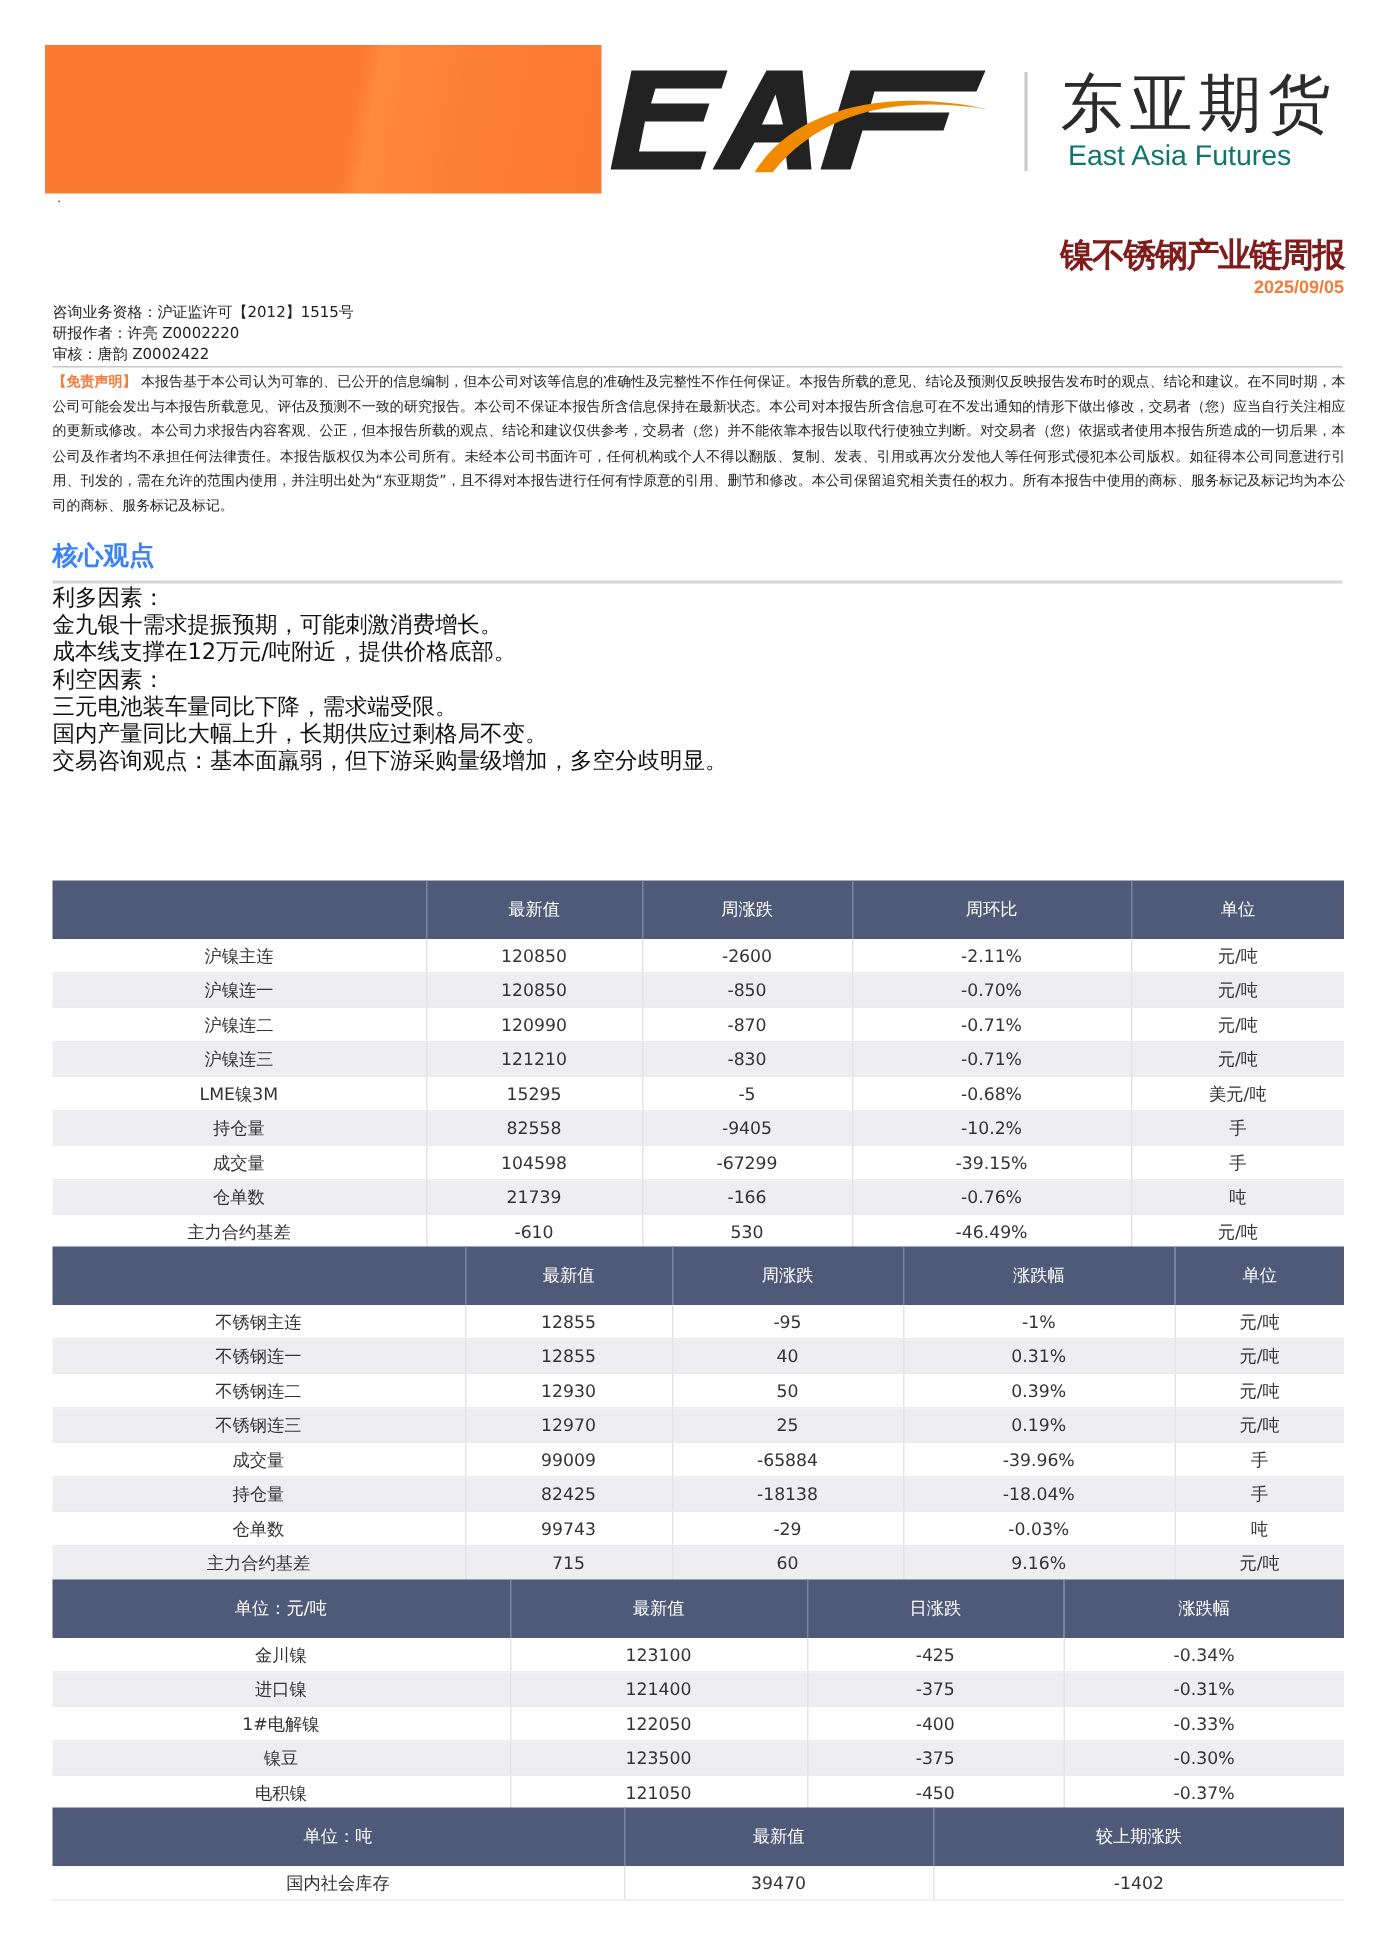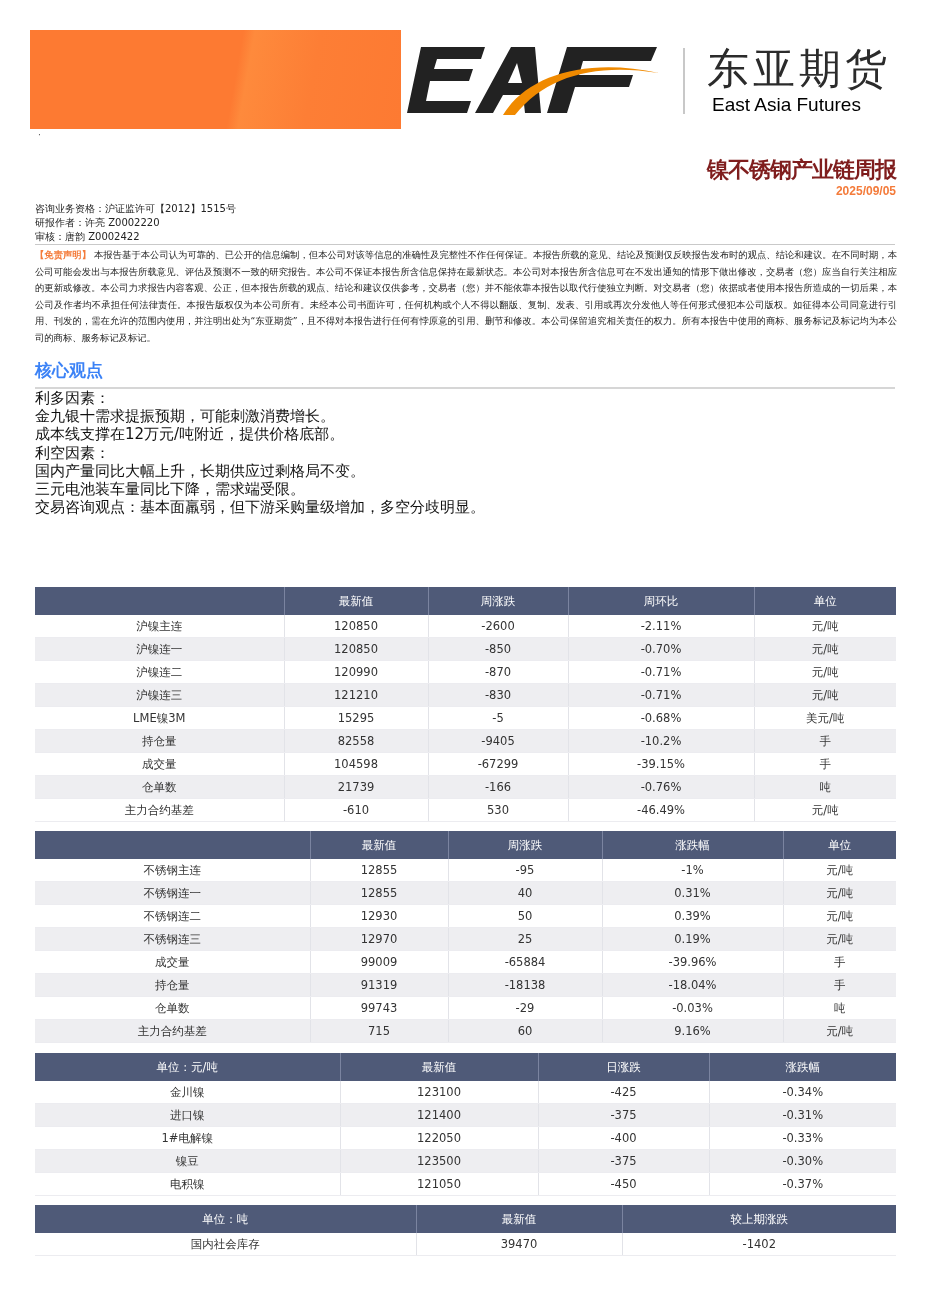--- a/index.html
+++ b/index.html
@@ -4,33 +4,33 @@
 <style>
   html, body { margin:0; padding:0; background:#ffffff; }
   body { width:930px; height:1303px; position:relative; overflow:hidden;
          font-family:"DejaVu Sans","Liberation Sans",sans-serif; color:#222; }
   .banner { position:absolute; left:30px; top:30px; width:371px; height:99px;
             background:linear-gradient(100deg,#fd7a32 0%,#fd7a32 55%,#fe8a3c 58%,#fd7e35 75%,#fd7a32 100%); }
   .dot { position:absolute; left:38px; top:130px; font-size:9px; color:#555; }
   .logo { position:absolute; left:407px; top:45px; width:260px; height:70px; }
   .logo-divider { position:absolute; left:683px; top:48px; width:2px; height:66px; background:#c8c8c8; }
   .logo-cn { position:absolute; left:707px; top:44px; font-size:42px; letter-spacing:4px; color:#2b2b2b; font-weight:400; line-height:50px; }
-  .logo-en { position:absolute; left:712px; top:94px; font-size:19px; color:#000000; line-height:22px; font-family:"Liberation Sans",sans-serif; }
+  .logo-en { position:absolute; left:712px; top:94px; font-size:19px; color:#0f766e; line-height:22px; font-family:"Liberation Sans",sans-serif; }
   .report-title { position:absolute; right:34px; top:155px; font-size:22px; font-weight:bold; color:#7f1d1d; letter-spacing:-1px; }
   .report-date { position:absolute; right:34px; top:184px; font-size:12px; font-weight:bold; color:#f47b3a; font-family:"Liberation Sans",sans-serif; }
   .meta { position:absolute; left:35px; font-size:10px; color:#222; line-height:14px; }
   .meta-rule { position:absolute; left:35px; width:860px; top:244px; height:1px; background:#c9c9c9; }
   .disclaimer { position:absolute; left:35px; top:247px; width:862px; font-size:9.3px; line-height:16.6px; color:#222; text-align:justify; }
   .disclaimer .tag { color:#f47b3a; font-weight:bold;margin-top:23px; }
   .section-title { position:absolute; left:35px; top:359px; font-size:17px; font-weight:bold; color:#3b82f6; }
   .section-rule { position:absolute; left:35px; top:387px; width:860px; height:2px; background:#d6d6d6; }
   .core { position:absolute; left:35px; top:389px; font-size:15px; line-height:18.2px; color:#111; }
   .core div { white-space:nowrap; }
   table.dt { position:absolute; left:35px; width:861px; border-collapse:collapse; font-size:11.5px; color:#333; table-layout:fixed; }
-  table.dt th { background:#4f5a78; color:#fff; font-weight:normal; height:28px; border-right:1px solid #7b84a0; text-align:center; padding:0; }
+  table.dt th { background:#4f5a78; color:#fff; font-weight:normal; height:39px; border-right:1px solid #7b84a0; text-align:center; padding:0; }
   table.dt th:last-child { border-right:none; }
   table.dt td { height:22px; text-align:center; border-right:1px solid #e2e3e8; border-bottom:1px solid #ececf0; padding:0; }
   table.dt td:last-child { border-right:none; }
   table.dt tr:nth-child(even) td { background:#eeeef1; }
   table.dt tr:nth-child(odd) td { background:#ffffff; }
 </style>
 </head>
 <body>
 
 <div class="banner"></div>
@@ -64,22 +64,22 @@
   <span>本报告基于本公司认为可靠的、已公开的信息编制，但本公司对该等信息的准确性及完整性不作任何保证。本报告所载的意见、结论及预测仅反映报告发布时的观点、结论和建议。在不同时期，本公司可能会发出与本报告所载意见、评估及预测不一致的研究报告。本公司不保证本报告所含信息保持在最新状态。本公司对本报告所含信息可在不发出通知的情形下做出修改，交易者（您）应当自行关注相应的更新或修改。本公司力求报告内容客观、公正，但本报告所载的观点、结论和建议仅供参考，交易者（您）并不能依靠本报告以取代行使独立判断。对交易者（您）依据或者使用本报告所造成的一切后果，本公司及作者均不承担任何法律责任。本报告版权仅为本公司所有。未经本公司书面许可，任何机构或个人不得以翻版、复制、发表、引用或再次分发他人等任何形式侵犯本公司版权。如征得本公司同意进行引用、刊发的，需在允许的范围内使用，并注明出处为“东亚期货”，且不得对本报告进行任何有悖原意的引用、删节和修改。本公司保留追究相关责任的权力。所有本报告中使用的商标、服务标记及标记均为本公司的商标、服务标记及标记。</span>
 </div>
 
 <div class="section-title">核心观点</div>
 <div class="section-rule"></div>
 <div class="core">
   <div>利多因素：</div>
   <div>金九银十需求提振预期，可能刺激消费增长。</div>
   <div>成本线支撑在12万元/吨附近，提供价格底部。</div>
   <div>利空因素：</div>
+  <div>三元电池装车量同比下降，需求端受限。</div>
   <div>国内产量同比大幅上升，长期供应过剩格局不变。</div>
-  <div>三元电池装车量同比下降，需求端受限。</div>
   <div>交易咨询观点：基本面羸弱，但下游采购量级增加，多空分歧明显。</div>
 </div>
 
 <table class="dt" style="top:587px">
   <colgroup>
       <col style="width:249px">
       <col style="width:144px">
       <col style="width:140px">
       <col style="width:186px">
       <col style="width:142px">
@@ -208,21 +208,21 @@
       </tr>
     <tr>
         <td>成交量</td>
         <td>99009</td>
         <td>-65884</td>
         <td>-39.96%</td>
         <td>手</td>
       </tr>
     <tr>
         <td>持仓量</td>
-        <td>91319</td>
+        <td>82425</td>
         <td>-18138</td>
         <td>-18.04%</td>
         <td>手</td>
       </tr>
     <tr>
         <td>仓单数</td>
         <td>99743</td>
         <td>-29</td>
         <td>-0.03%</td>
         <td>吨</td>

